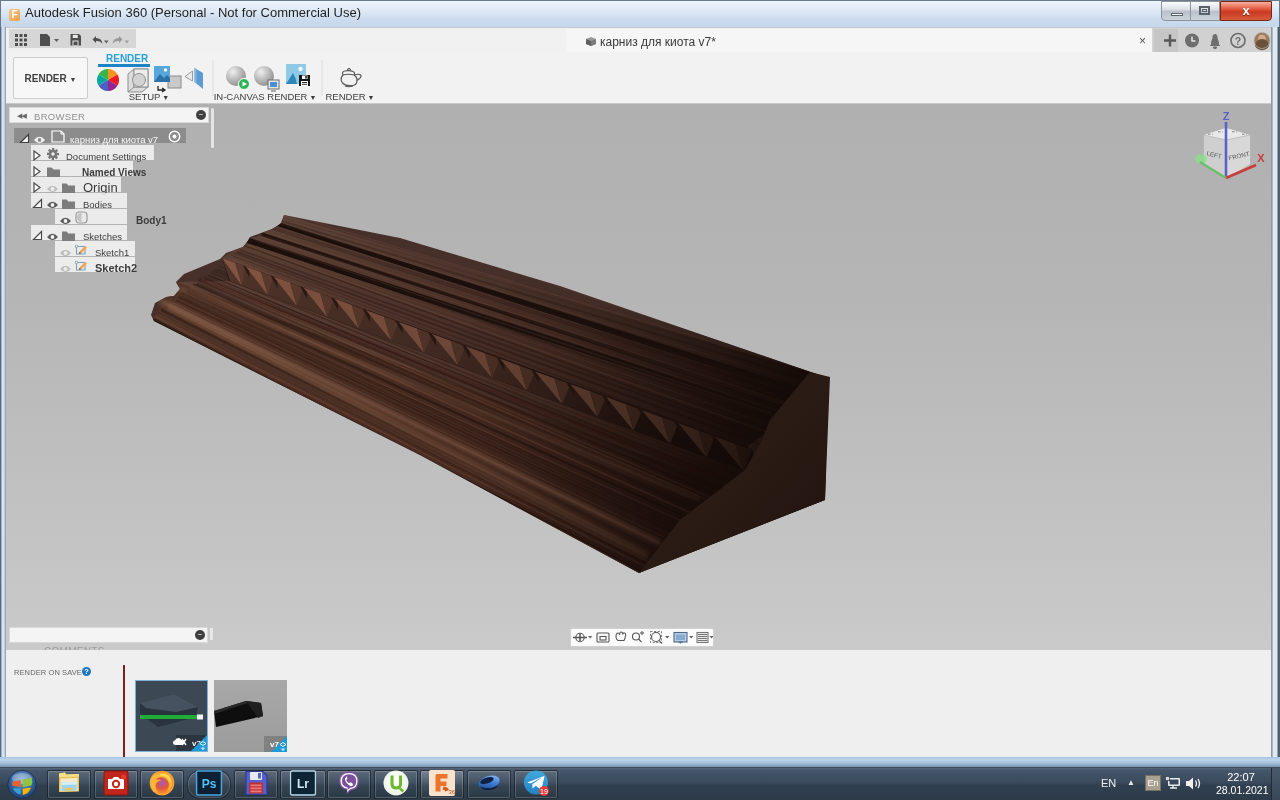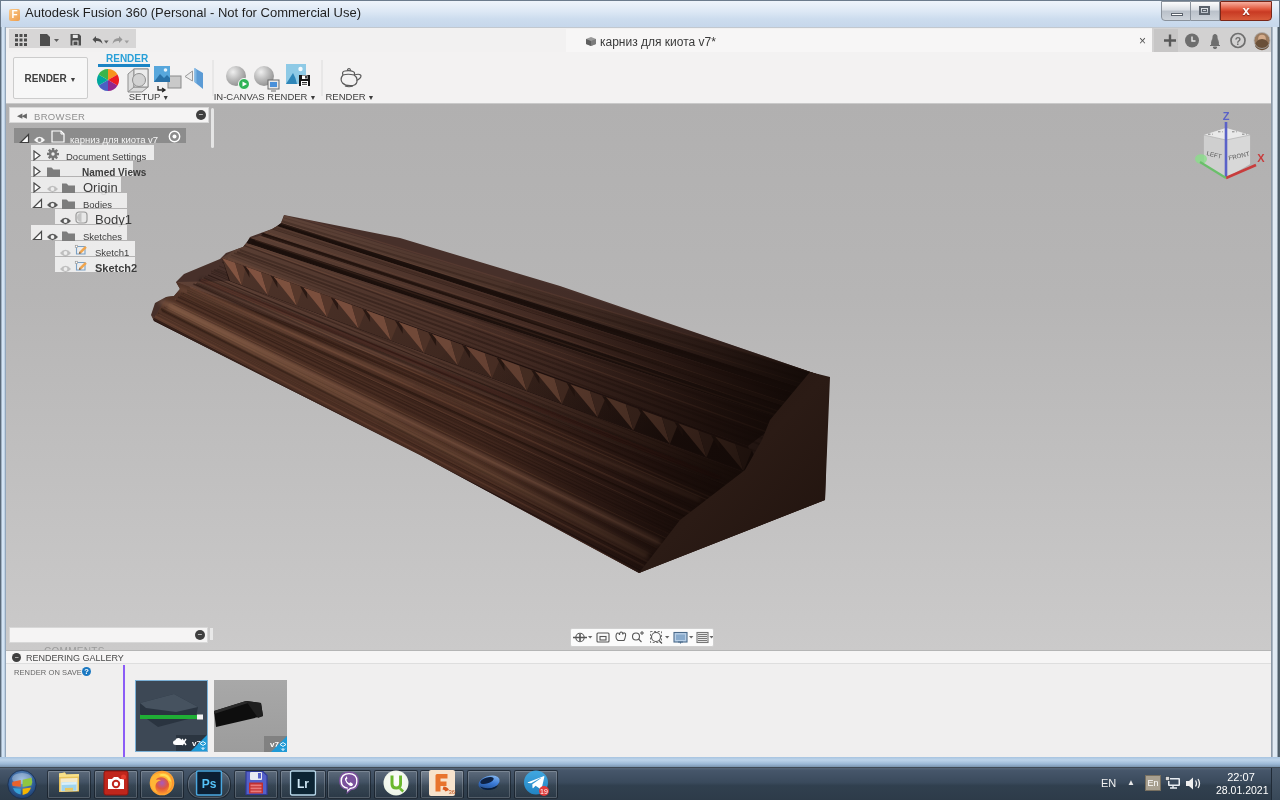--- a/index.html
+++ b/index.html
@@ -432,21 +432,21 @@
     <div class="abs" style="left:77px;top:90px;"><span style="font-size:9.5px;color:#3c3c3c;font-weight:normal;white-space:nowrap;">Bodies</span></div>
     <div class="abs" style="left:49px;top:105px;width:72px;height:15px;background:rgba(248,248,248,0.82);"></div>
     <div class="abs" style="left:53px;top:108px;"><svg width="13" height="10" viewBox="0 0 13 10" style="opacity:1.0">
         <path d="M1 5 Q6.5 -1.5 12 5 Q6.5 11.5 1 5 Z" fill="#5a5a5a"></path>
         <circle cx="6.5" cy="5" r="1.9" fill="#f2f2f2"></circle>
       </svg></div>
     <div class="abs" style="left:69px;top:106px;"><svg width="13" height="13" viewBox="0 0 13 13">
         <rect x="1" y="1" width="11" height="11" rx="3" fill="#e8e8e8" stroke="#9a9a9a" stroke-width="1.2"></rect>
         <path d="M6.5 2 a4.5 4.5 0 0 0 0 9 z" fill="#c4c4c4"></path>
       </svg></div>
-    <div class="abs" style="left:89px;top:106px;"><span style="font-size:13px;color:#3c3c3c;font-weight:normal;white-space:nowrap;">Body1</span></div>
+    <div class="abs" style="left:89px;top:106px;"><span style="font-size:10px;color:#3c3c3c;font-weight:bold;white-space:nowrap;margin-left:41px;">Body1</span></div>
     <div class="abs" style="left:25px;top:121px;width:96px;height:15px;background:rgba(248,248,248,0.82);"></div>
     <div class="abs" style="left:26px;top:123px;"><svg width="11" height="11" viewBox="0 0 11 11">
         <path d="M1.5 9.5 L9.5 9.5 L9.5 1.5 Z" fill="#fff" stroke="#4a4a4a" stroke-width="1.2"></path>
       </svg></div>
     <div class="abs" style="left:40px;top:124px;"><svg width="13" height="10" viewBox="0 0 13 10" style="opacity:1.0">
         <path d="M1 5 Q6.5 -1.5 12 5 Q6.5 11.5 1 5 Z" fill="#5a5a5a"></path>
         <circle cx="6.5" cy="5" r="1.9" fill="#f2f2f2"></circle>
       </svg></div>
     <div class="abs" style="left:56px;top:123px;"><svg width="13" height="11" viewBox="0 0 13 11">
         <path d="M0 2 h5 l1.5 1.5 H13 V11 H0 Z" fill="#7d7d7d"></path>
@@ -522,25 +522,21 @@
     <path d="M118 7 l2.2 2.5 l2.2 -2.5" fill="#666" stroke="none"></path>
     <rect x="126" y="3.5" width="11" height="10" fill="#e8e8e8" stroke="#777"></rect>
     <path d="M127 5.5 h9 M127 7.5 h9 M127 9.5 h9 M127 11.5 h9" stroke="#777" stroke-width="1"></path>
     <path d="M138.5 7 l2 2.5 l2 -2.5" fill="#666" stroke="none"></path>
   </g>
 </svg>
 </div>
 </div>
 
 <div class="abs" style="left:6px;top:650px;width:1266px;height:107px;background:#f0efef;">
-  <div class="abs" style="left:0;top:0;width:1266px;height:14px;background:#f6f5f5;border-top:1px solid #b5b5b5;border-bottom:1px solid #dedede;">
-    <span style="position:absolute;left:6px;top:2px;width:9px;height:9px;border-radius:50%;background:#3f3f3f;color:#fff;font-size:7px;text-align:center;line-height:9px;">−</span>
-    <span style="position:absolute;left:20px;top:2px;font-size:9px;color:#4a4a4a;letter-spacing:0px;">RENDERING GALLERY</span>
-  </div>
-  <div class="abs" style="left:0;top:15px;width:119px;height:92px;border-right:2px solid #8b5cf6;">
+  <div class="abs" style="left:0;top:15px;width:119px;height:92px;border-right:2px solid #7f1d1d;">
     <span style="position:absolute;left:8px;top:3px;font-size:7.5px;color:#666;letter-spacing:0.1px;">RENDER ON SAVE</span>
     <span style="position:absolute;left:76px;top:2px;width:9px;height:9px;border-radius:50%;background:#1a78c2;color:#fff;font-size:7.5px;font-weight:bold;text-align:center;line-height:9px;">?</span>
   </div>
 
   <div class="abs" style="left:129px;top:30px;width:73px;height:72px;background:#3d4855;border:1px solid #7ab0d6;">
     <svg width="71" height="70" viewBox="0 0 71 70">
       <polygon points="4,22 38,13 62,26 60,36 22,46 4,33" fill="#2a3440"></polygon>
       <polygon points="4,22 38,13 62,26 40,31 10,27" fill="#46525f"></polygon>
       <rect x="4" y="34" width="57" height="4" fill="#1fae35"></rect>
       <rect x="61" y="33.5" width="6" height="5" fill="#f2f2f2"></rect>

